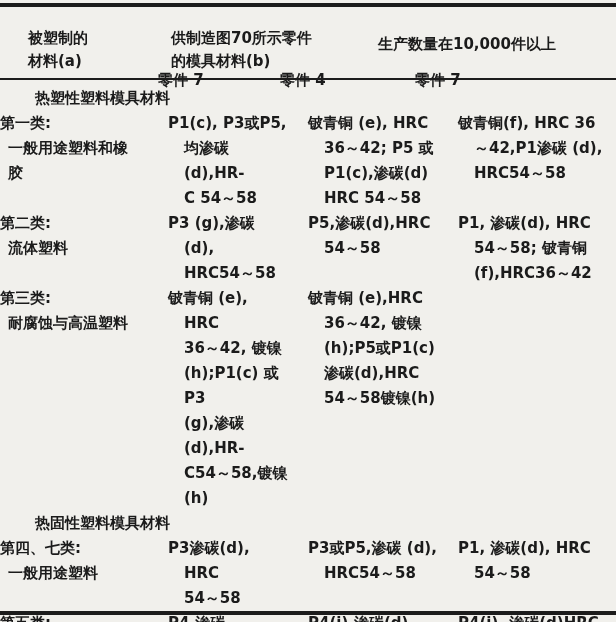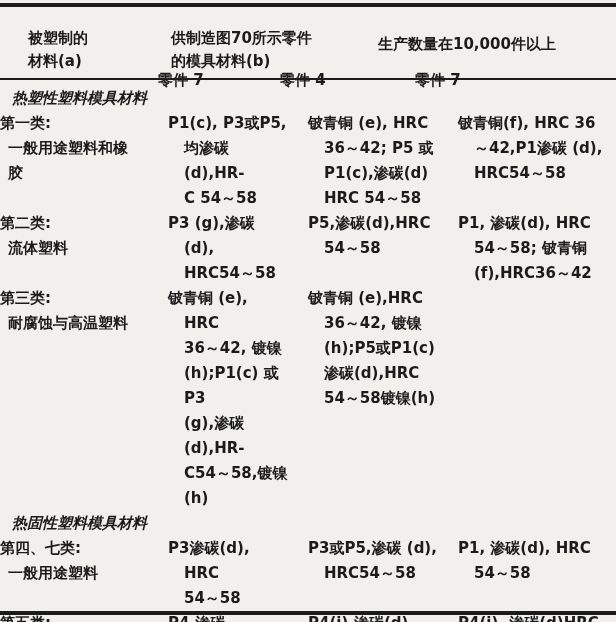--- a/index.html
+++ b/index.html
@@ -30,21 +30,21 @@
   .h-material{left:28px;top:11px;}
   .h-mold{left:155px;top:11px;margin-left:16px;}
   .h-production{left:378px;top:11px;margin-top:6px;}
   .h-part{position:absolute;top:53px;line-height:23px;}
   .h-part1{left:158px;}
   .h-part4{left:280px;}
   .h-part7{left:415px;}
 
   
   .tbody{position:absolute;top:86px;left:0;right:0;}
-  .section-title{padding-left:12px;font-style:italic;}
+  .section-title{padding-left:35px;}
   .row{display:grid;grid-template-columns:150px 140px 150px 176px;}
   .cat-label{}
   .cat-desc{padding-left:8px;white-space:pre-line;}
   .cell{
     white-space:pre-line;
     padding-left:34px;
     text-indent:-16px;
     padding-right:2px;
   }
 </style>

